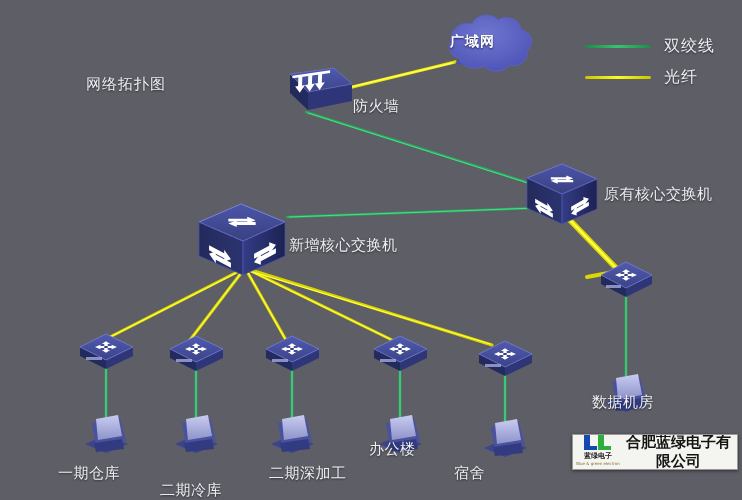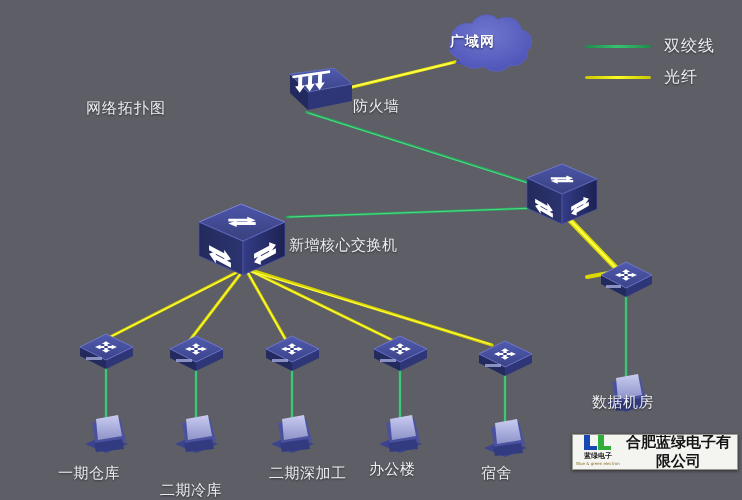--- a/index.html
+++ b/index.html
@@ -19,21 +19,21 @@
   #devices { z-index:2; }
 
   
   .lbl{
     position:absolute; z-index:4;
     color:#eceef2;
     white-space:nowrap;
     text-shadow:0 1px 2px rgba(0,0,0,.55);
     line-height:1;
   }
-  .lbl-title{ font-size:15px; letter-spacing:1px;margin-top:24px; }
+  .lbl-title{ font-size:15px; letter-spacing:1px; }
   .lbl-node { font-size:15px; letter-spacing:.5px; }
   .lbl-leaf { font-size:15px; letter-spacing:.5px; }
   .lbl-legend{ font-size:16px; letter-spacing:1px; }
   .lbl-cloud{
     position:absolute; z-index:4;
     color:#ffffff; font-size:14px; font-weight:bold; letter-spacing:1px;
     text-shadow:0 1px 2px rgba(20,20,60,.8);
   }
 
   
@@ -345,30 +345,31 @@
       <polygon points="614,402 642,398 644,408 616,411" fill="#333b80"></polygon>
     </g>
   </svg>
 
   <div class="lbl lbl-title" style="left:86px; top:77px;">网络拓扑图</div>
 
   <div class="lbl-cloud" style="left:450px; top:33px;">广域网</div>
 
   <div class="lbl lbl-node" style="left:353px; top:99px;">防火墙</div>
 
+  <div class="lbl lbl-node" style="left:604px; top:187px;">原有核心交换机</div>
 
   <div class="lbl lbl-node" style="left:289px; top:238px;">新增核心交换机</div>
 
   <div class="lbl lbl-node" style="left:592px; top:395px;">数据机房</div>
 
   <div class="lbl lbl-leaf" style="left:58px;  top:466px;">一期仓库</div>
   <div class="lbl lbl-leaf" style="left:160px; top:466px;margin-top:17px;">二期冷库</div>
   <div class="lbl lbl-leaf" style="left:269px; top:466px;">二期深加工</div>
-  <div class="lbl lbl-leaf" style="left:369px; top:462px;">办公楼</div>
-  <div class="lbl lbl-leaf" style="left:481px; top:466px;">宿舍</div>
+  <div class="lbl lbl-leaf" style="left:369px; top:442px;">办公楼</div>
+  <div class="lbl lbl-leaf" style="left:454px; top:466px;">宿舍</div>
 
   <div class="legend-line legend-green" style="left:585px; top:45px;"></div>
   <div class="lbl lbl-legend" style="left:664px; top:38px;">双绞线</div>
 
   <div class="legend-line legend-yellow" style="left:585px; top:76px;"></div>
   <div class="lbl lbl-legend" style="left:664px; top:69px;">光纤</div>
 
   <div id="logo">
     <div class="mark">
       <div class="ll">

